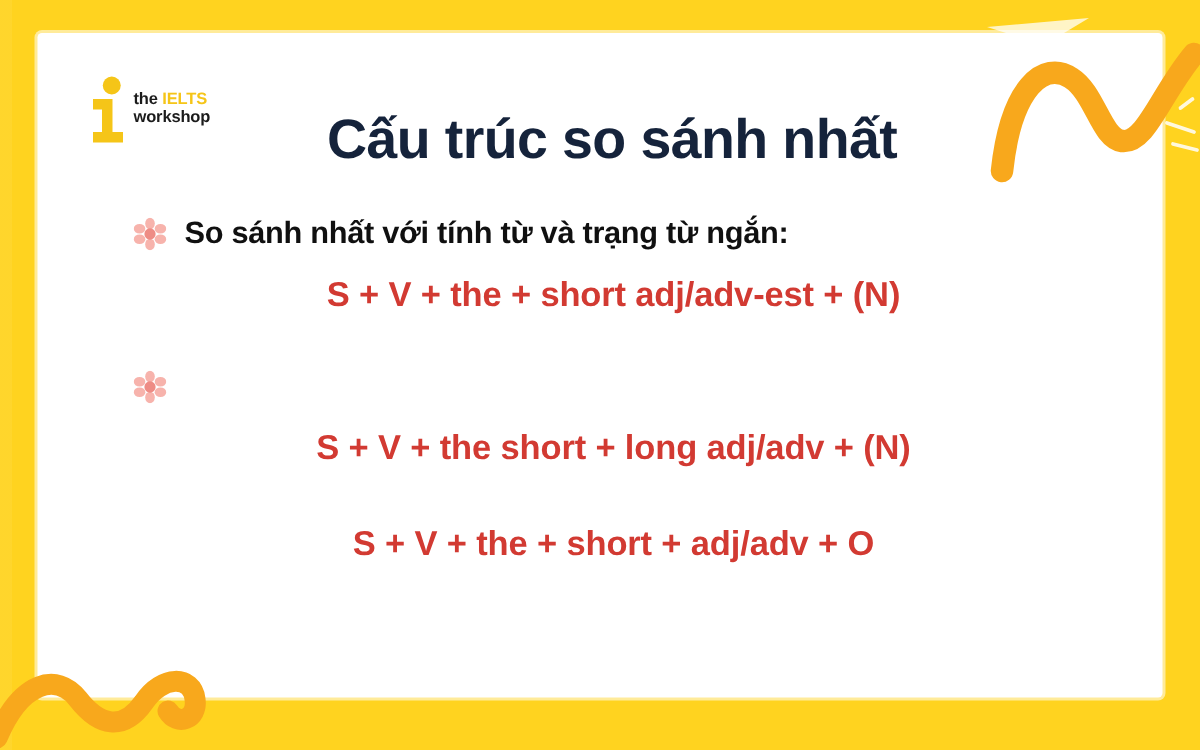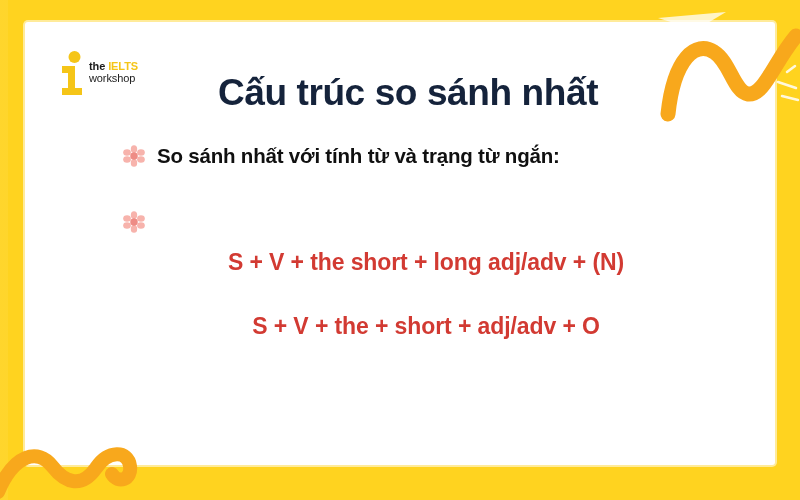--- a/index.html
+++ b/index.html
@@ -89,21 +89,21 @@
     font-weight: bold;
     color: #1B1B1B;
     letter-spacing: -0.1px;
     white-space: nowrap;
   }
   .logo-line1 .ielts {
     color: #F5C518;
   }
   .logo-line2 {
     font-size: 11px;
-    font-weight: normal;
+    font-weight: bold;
     color: #1B1B1B;
     letter-spacing: -0.1px;
     white-space: nowrap;
   }
 
   
   .title {
     position: absolute;
     left: 0;
     right: 0;
@@ -117,21 +117,20 @@
     padding-left: 16px;
   }
 
   
   .content {
     position: absolute;
     left: 0;
     right: 0;
     top: 116px;
     z-index: 4;
-    margin-left: 34px;
   }
 
   .section {
     margin-bottom: 4px;
   }
 
   .heading-row {
     display: flex;
     align-items: center;
     padding-left: 64px;
@@ -197,20 +196,21 @@
               <ellipse cx="12" cy="19.6" rx="3.5" ry="4.2"></ellipse>
               <ellipse cx="4.4" cy="8.2" rx="4.2" ry="3.5"></ellipse>
               <ellipse cx="19.6" cy="8.2" rx="4.2" ry="3.5"></ellipse>
               <ellipse cx="4.4" cy="15.8" rx="4.2" ry="3.5"></ellipse>
               <ellipse cx="19.6" cy="15.8" rx="4.2" ry="3.5"></ellipse>
             </g>
             <circle cx="12" cy="12" r="4.1" fill="#EE8C85"></circle>
           </svg>
           <div class="heading-text">So sánh nhất với tính từ và trạng từ ngắn:</div>
         </div>
+        <div class="formula">S + V + the + short adj/adv-est + (N)</div>
       </div>
 
       <div class="sp-1"></div>
 
       <div class="section">
         <div class="heading-row">
           <svg class="flower-icon" viewBox="0 0 24 24" xmlns="http://www.w3.org/2000/svg">
             <g fill="#F7B3AC">
               <ellipse cx="12" cy="4.4" rx="3.5" ry="4.2"></ellipse>
               <ellipse cx="12" cy="19.6" rx="3.5" ry="4.2"></ellipse>

